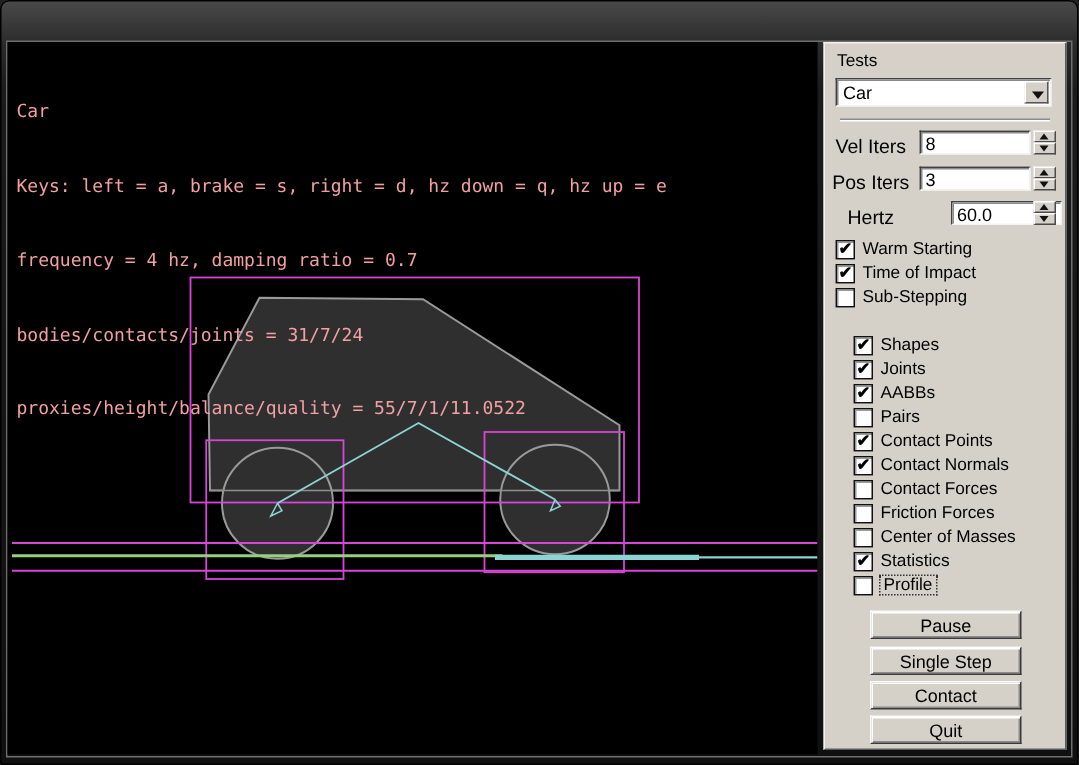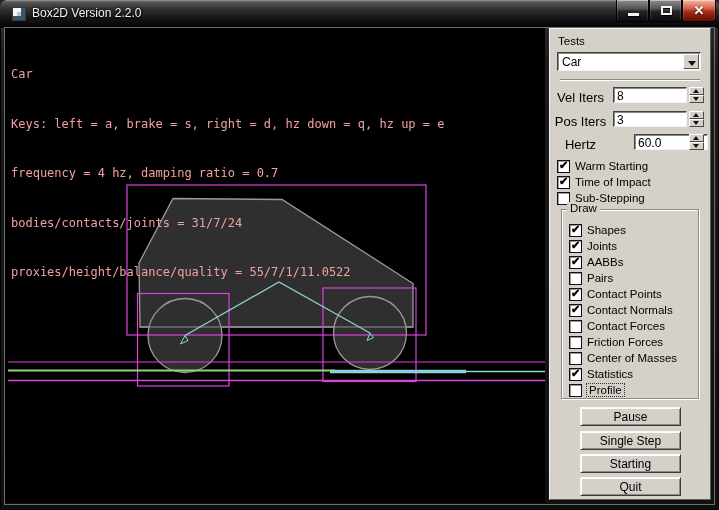--- a/index.html
+++ b/index.html
@@ -59,33 +59,20 @@
        box-shadow:inset 1px 1px 0 #fff, 1px 1px 0 #fff;}
   .grouplabel{position:absolute;left:5px;top:-8px;background:#d5d1c9;padding:0 3px;font-size:11.5px;}
   .btn{position:absolute;left:30px;width:101px;height:19px;background:#d5d1c9;text-align:center;font-size:12px;padding-top:2px;
        border:1px solid;border-color:#fafafa #3a3a3a #3a3a3a #fafafa;box-shadow:inset 1px 1px 0 #fff, inset -1px -1px 0 #8a8a8a;}
 </style>
 </head>
 <body>
 
 <div class="win">
 
-  <div class="titlebar">
-    <div class="app-icon"></div>
-    <div class="title-text">Box2D Version 2.2.0</div>
-    <div class="tbtn glass tbtn-min">
-        <div class="glyph-min"></div>
-      </div>
-    <div class="tbtn glass tbtn-max">
-        <div class="glyph-max"></div>
-      </div>
-    <div class="tbtn red tbtn-close">
-        <div class="glyph-x">✕</div>
-      </div>
-  </div>
 
   <div class="inner-frame"></div>
 
   <div class="canvas">
     <svg class="scene" width="540" height="475" viewBox="0 0 540 475">
 
       <polygon points="135,299 134,235 168,170.5 277,171.5 408,255.5 408,299" fill="#2f2f2f" stroke="#9a9a9a" stroke-width="1.3"></polygon>
 
       <circle cx="180" cy="307.5" r="37" fill="#2f2f2f" stroke="#9a9a9a" stroke-width="1.3"></circle>
       <circle cx="365" cy="305" r="36.5" fill="#2f2f2f" stroke="#9a9a9a" stroke-width="1.3"></circle>
@@ -166,23 +153,20 @@
     </div>
     <div class="cbrow" style="left:7px;top:147px;">
       <div class="cb on"></div>
       <div class="cblabel">Time of Impact</div>
     </div>
     <div class="cbrow" style="left:7px;top:163px;">
       <div class="cb"></div>
       <div class="cblabel">Sub-Stepping</div>
     </div>
 
-    <div class="groupbox">
-      <div class="grouplabel">Draw</div>
-    </div>
     <div class="cbrow" style="left:19px;top:195px;">
       <div class="cb on"></div>
       <div class="cblabel">Shapes</div>
     </div>
     <div class="cbrow" style="left:19px;top:211px;">
       <div class="cb on"></div>
       <div class="cblabel">Joints</div>
     </div>
     <div class="cbrow" style="left:19px;top:227px;">
       <div class="cb on"></div>
@@ -216,17 +200,17 @@
       <div class="cb on"></div>
       <div class="cblabel">Statistics</div>
     </div>
     <div class="cbrow" style="left:19px;top:355px;">
       <div class="cb"></div>
       <div class="cblabel focused">Profile</div>
     </div>
 
     <div class="btn" style="top:378px;">Pause</div>
     <div class="btn" style="top:402px;">Single Step</div>
-    <div class="btn" style="top:425px;">Starting</div>
+    <div class="btn" style="top:425px;">Contact</div>
     <div class="btn" style="top:448px;">Quit</div>
   </div>
 
 </div>
 
 </body></html>

